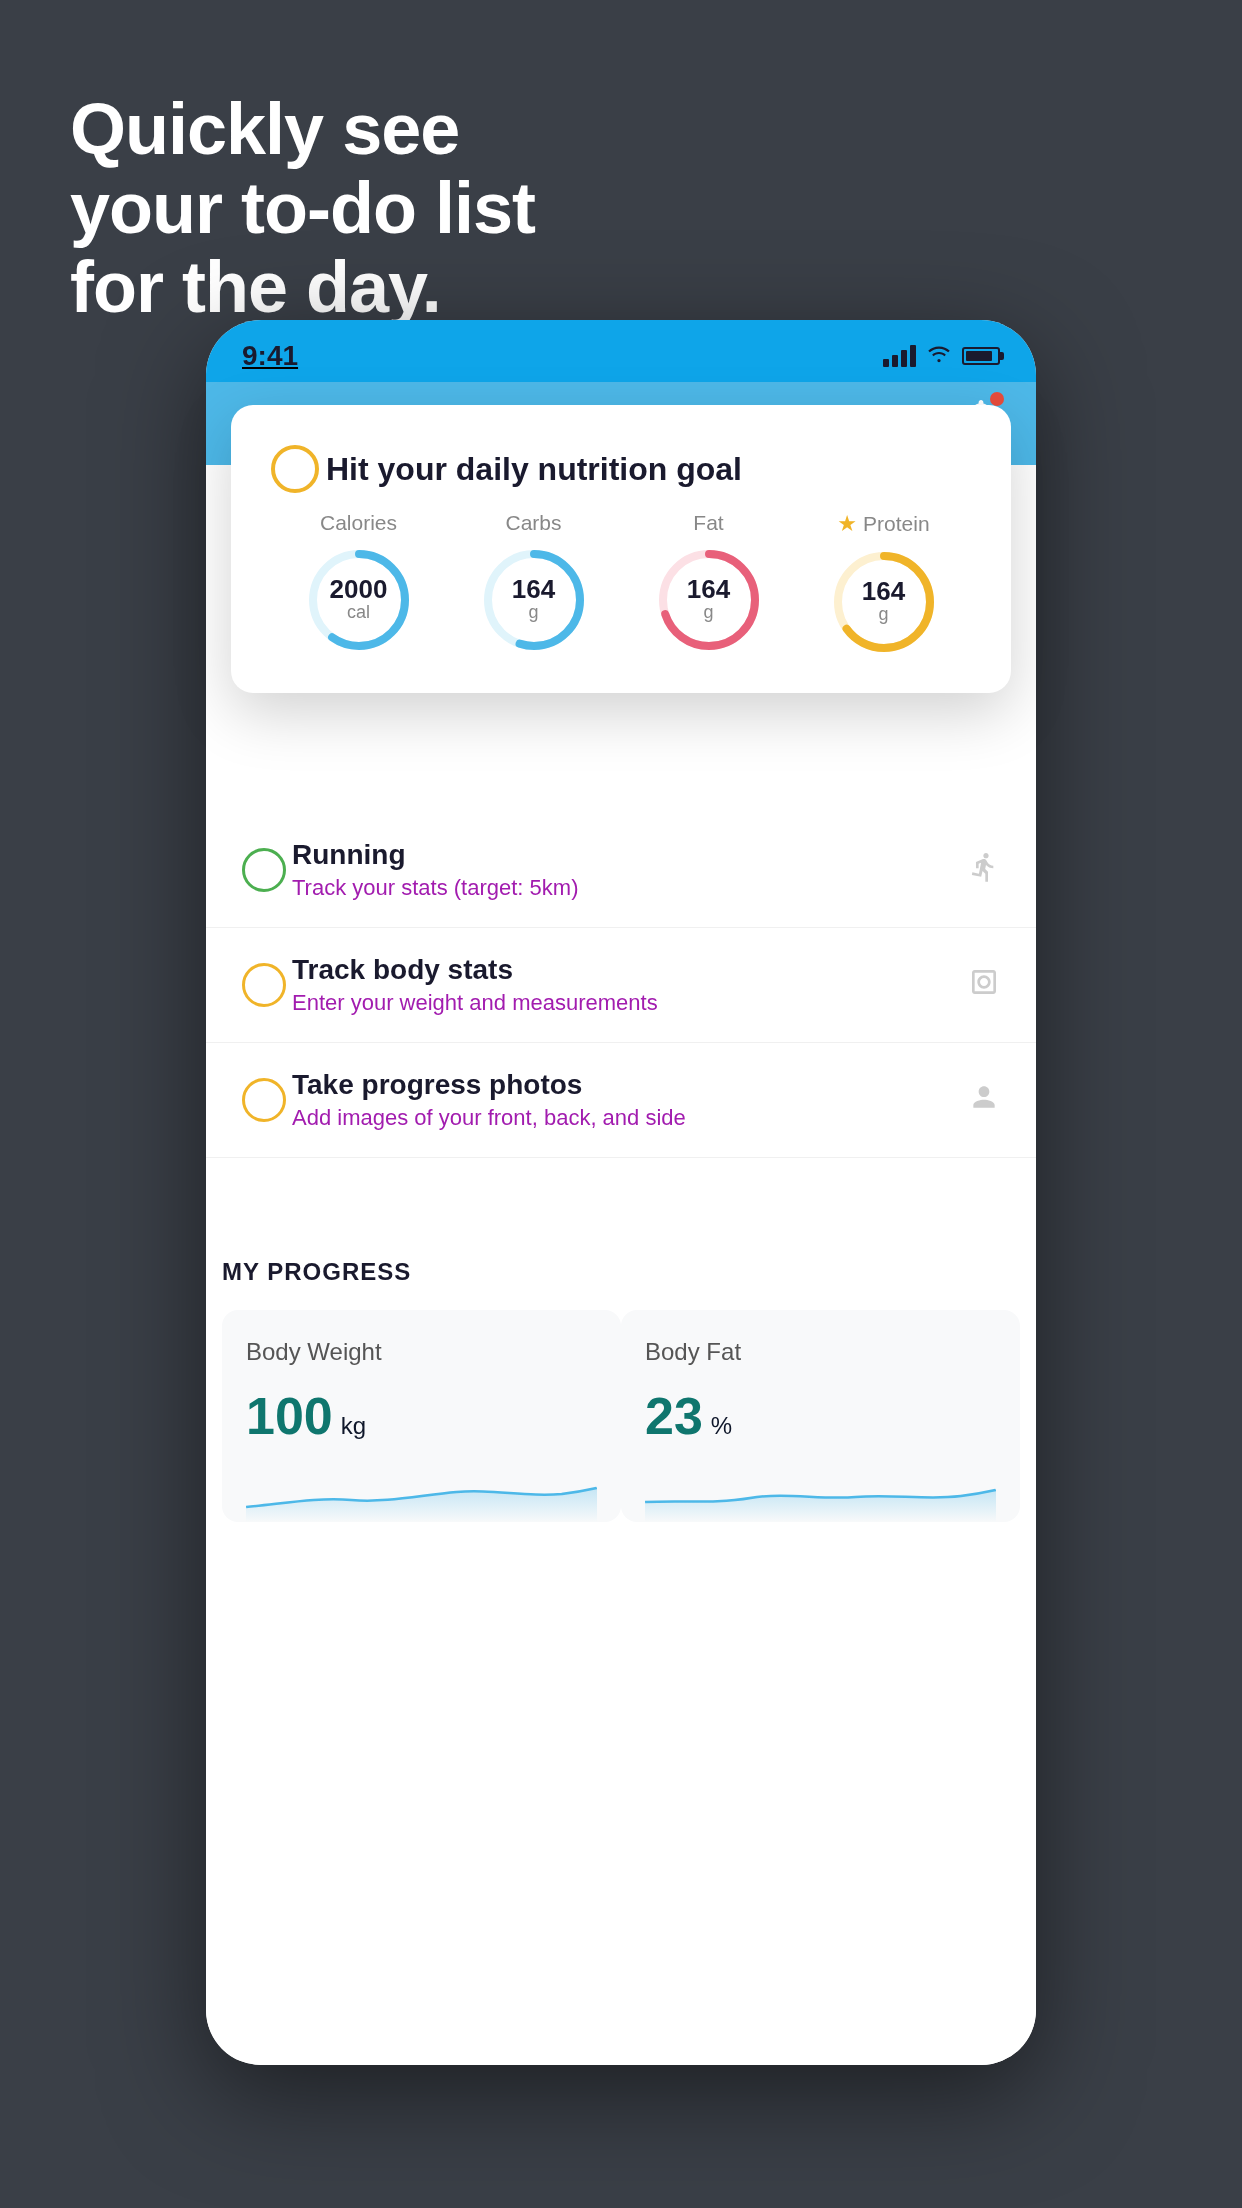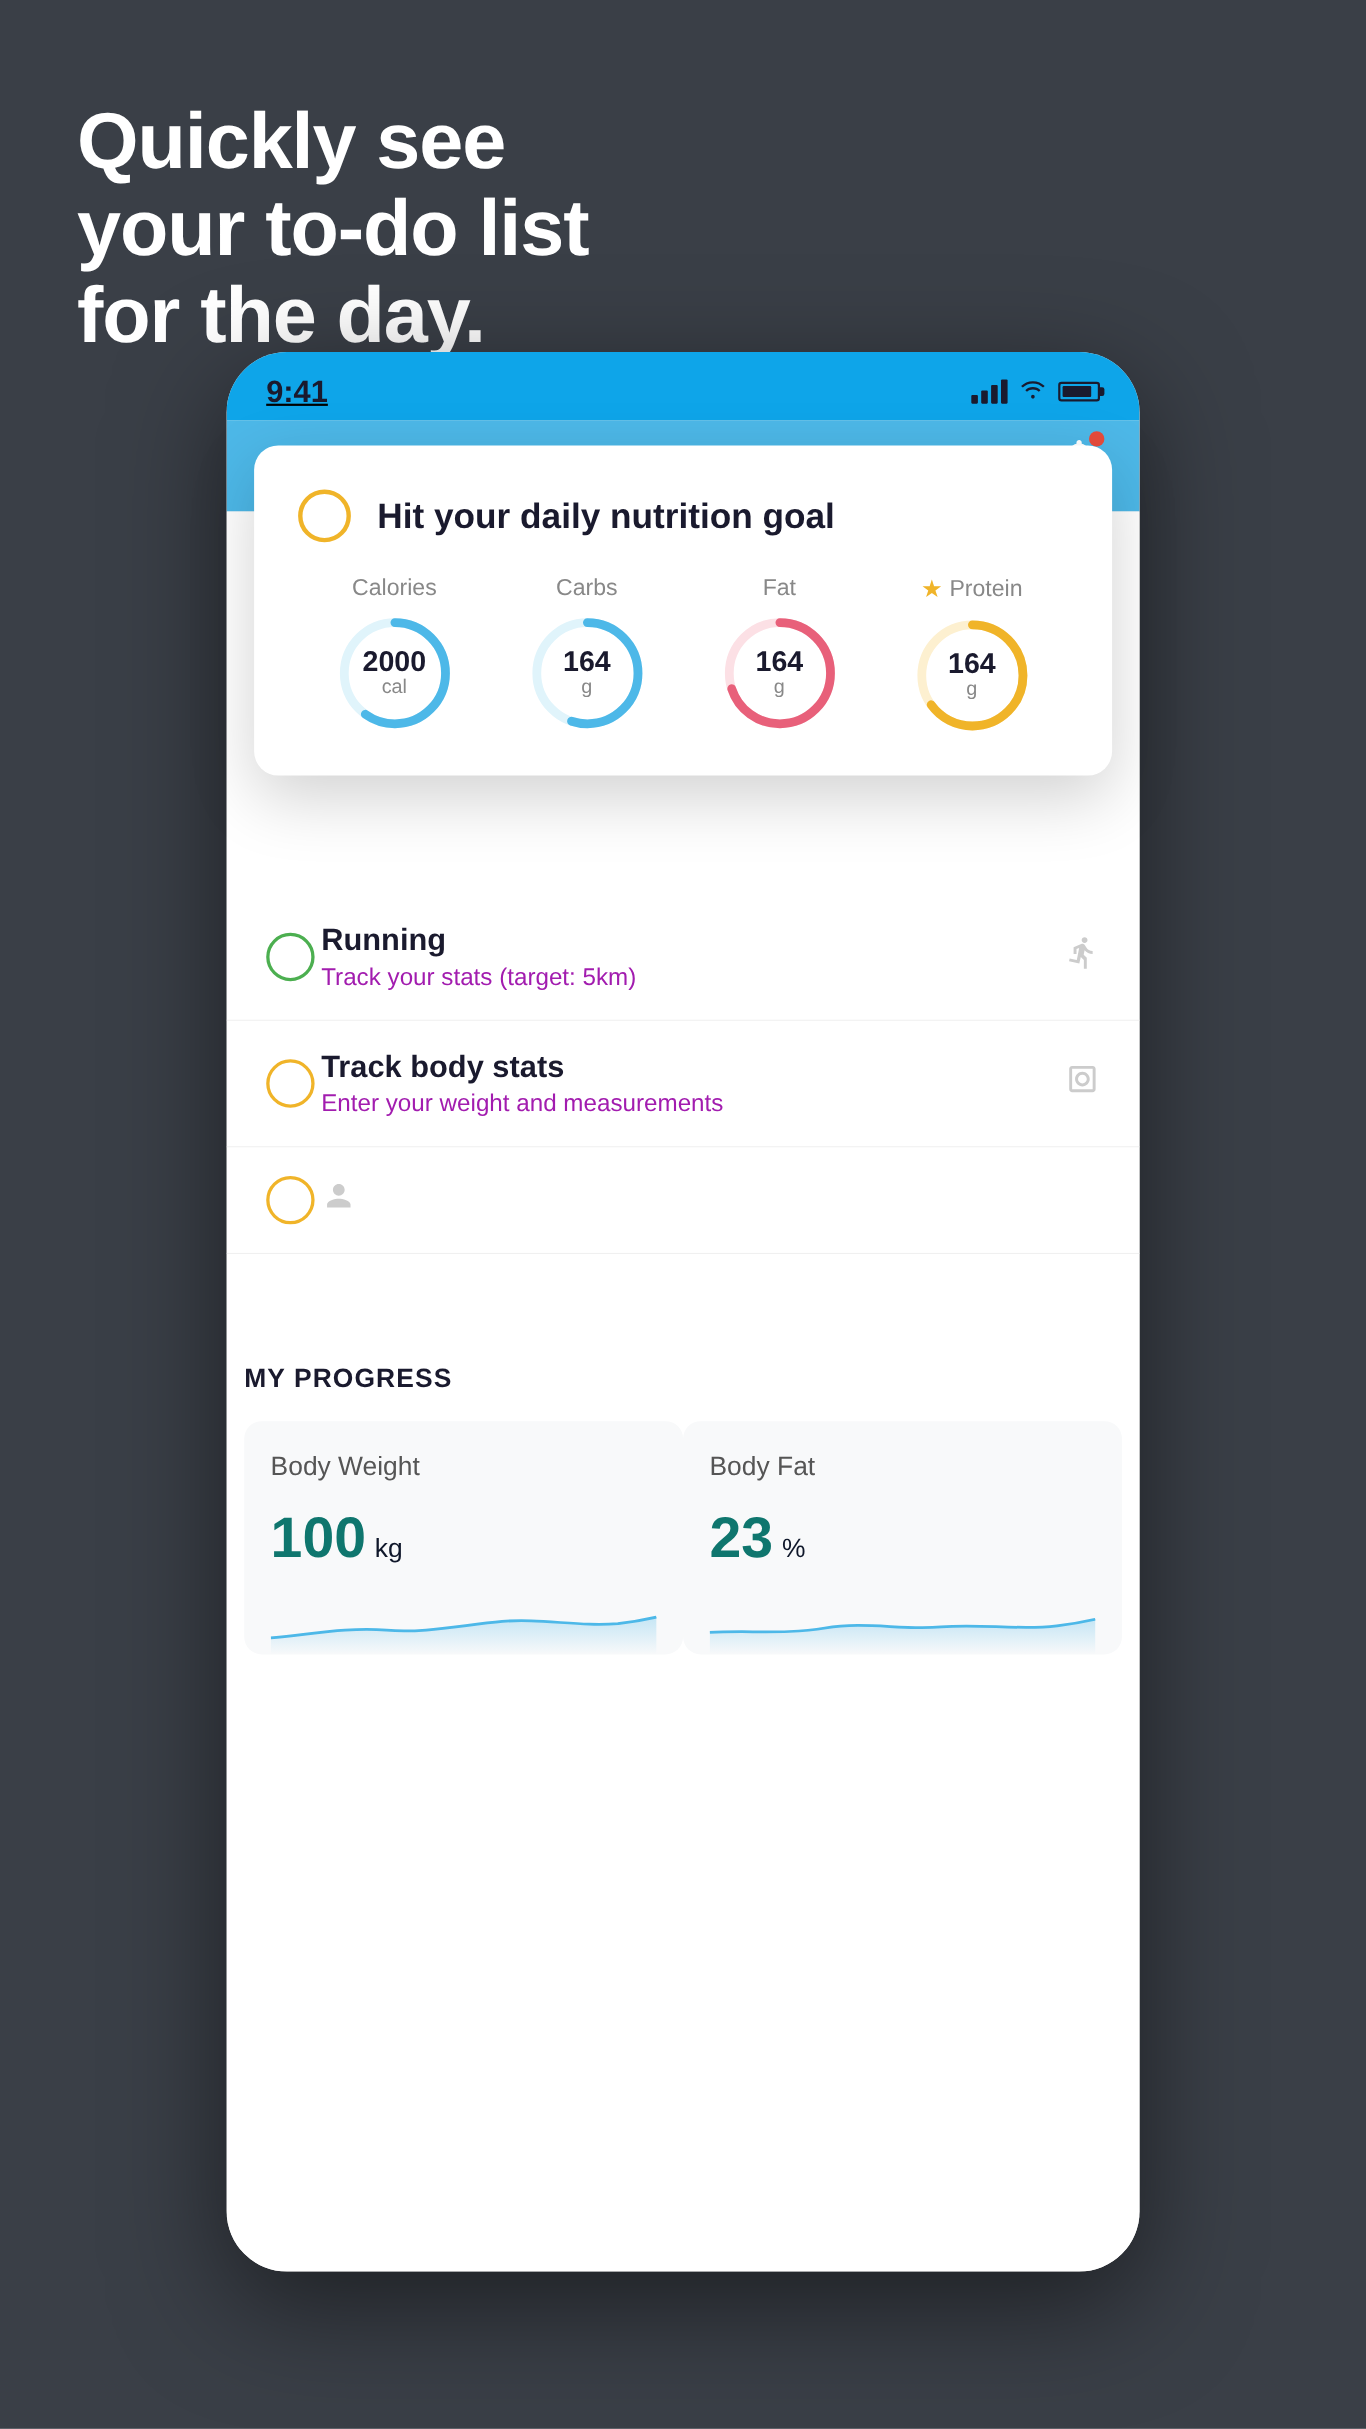--- a/index.html
+++ b/index.html
@@ -170,22 +170,22 @@
       background: white;
       border-radius: 22px;
       padding: 40px 40px 36px;
       box-shadow: 0 20px 60px rgba(0,0,0,0.18);
       z-index: 10;
     }
 
     .card-title-row {
       display: flex;
       align-items: center;
-      gap: 24px;
-      margin-bottom: 30px;
+      gap: 7px;
+      margin-bottom: 18px;
     }
     .circle-check {
       width: 48px;
       height: 48px;
       border: 4px solid #f0b429;
       border-radius: 50%;
       flex-shrink: 0;
     }
     .card-title {
       font-size: 32px;
@@ -403,20 +403,24 @@
         </div>
         <div class="todo-icon">
           <svg width="32" height="32" viewBox="0 0 24 24" fill="#ccc">
             <path d="M19 3H5c-1.1 0-2 .9-2 2v14c0 1.1.9 2 2 2h14c1.1 0 2-.9 2-2V5c0-1.1-.9-2-2-2zm0 16H5V5h14v14zm-7-2c2.76 0 5-2.24 5-5s-2.24-5-5-5-5 2.24-5 5 2.24 5 5 5zm0-8c1.65 0 3 1.35 3 3s-1.35 3-3 3-3-1.35-3-3 1.35-3 3-3z"></path>
           </svg>
         </div>
       </div>
 
       <div class="todo-item">
         <div class="todo-circle yellow"></div>
+        <div class="todo-text">
+          <div class="todo-title">Take progress photos</div>
+          <div class="todo-subtitle">Add images of your front, back, and side</div>
+        </div>
         <div class="todo-icon">
           <svg width="32" height="32" viewBox="0 0 24 24" fill="#ccc">
             <path d="M12 12c2.21 0 4-1.79 4-4s-1.79-4-4-4-4 1.79-4 4 1.79 4 4 4zm0 2c-2.67 0-8 1.34-8 4v2h16v-2c0-2.66-5.33-4-8-4z"></path>
           </svg>
         </div>
       </div>
 
       <div style="height: 60px;"></div>
 
       <div class="progress-section">

